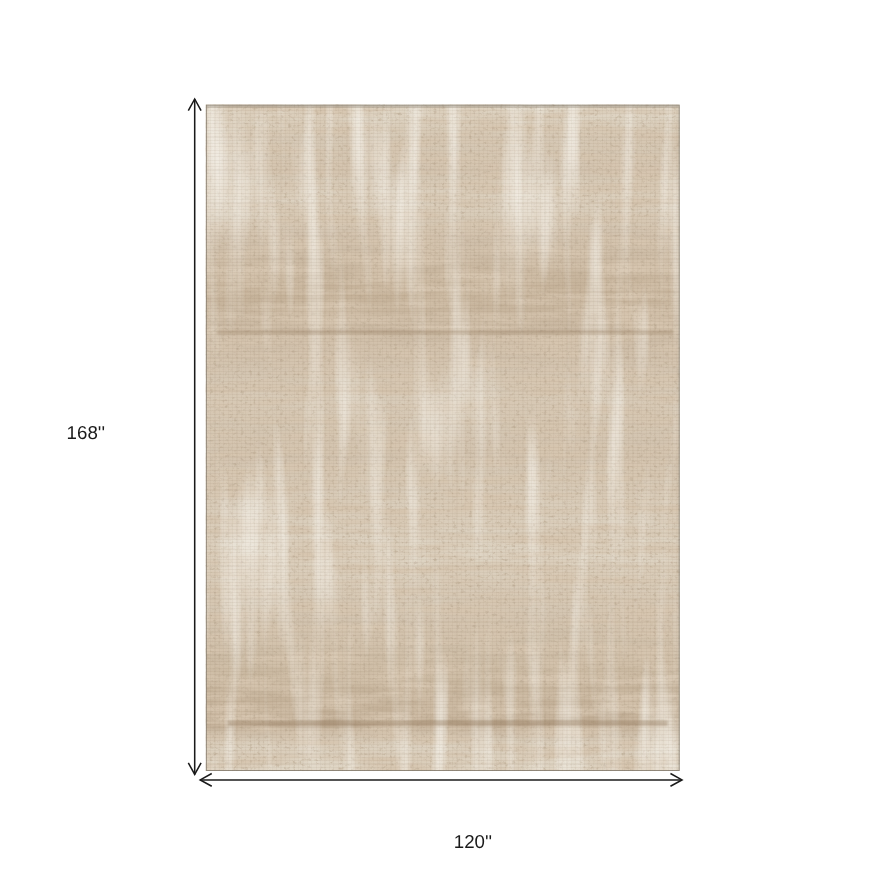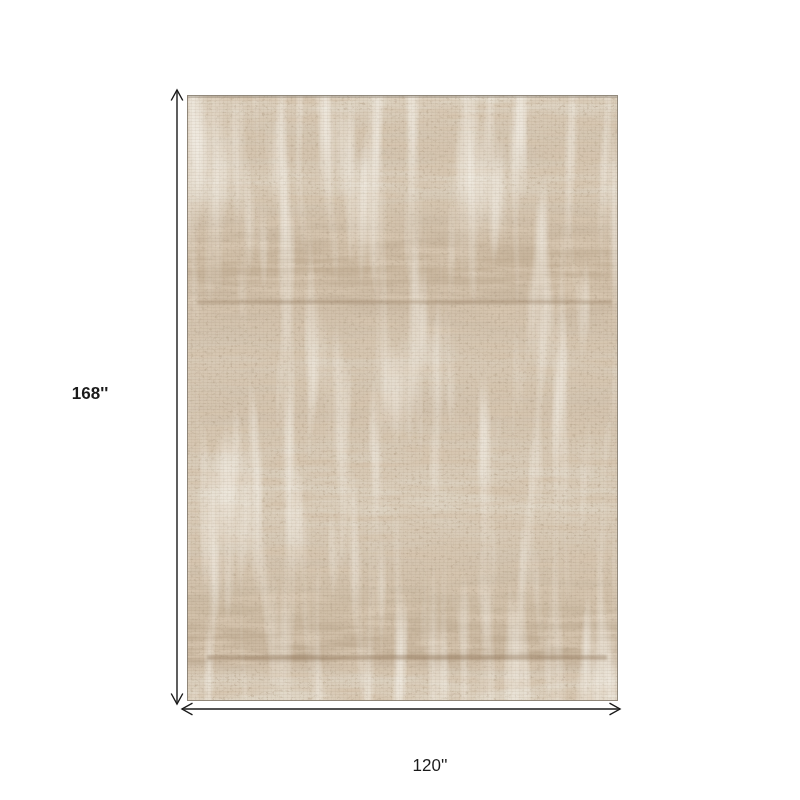--- a/index.html
+++ b/index.html
@@ -49,21 +49,21 @@
   
   .dim-label {
     position: absolute;
     width: 60px;
     text-align: center;
     color: var(--dimension, #1a1a1a);
     font-size: 17px;
     line-height: 20px;
     white-space: nowrap;
   }
-  .dim-label.height { left: 60px;  top: 384px; font-weight: bold; }
+  .dim-label.height { left: 48px;  top: 384px; }
   .dim-label.width  { left: 400px; top: 756px; }
 </style>
 </head>
 <body>
 
 <div class="canvas">
 
   <div class="rug">
     <svg class="texture" viewBox="0 0 431 606" preserveAspectRatio="none" aria-hidden="true">
       <defs>

